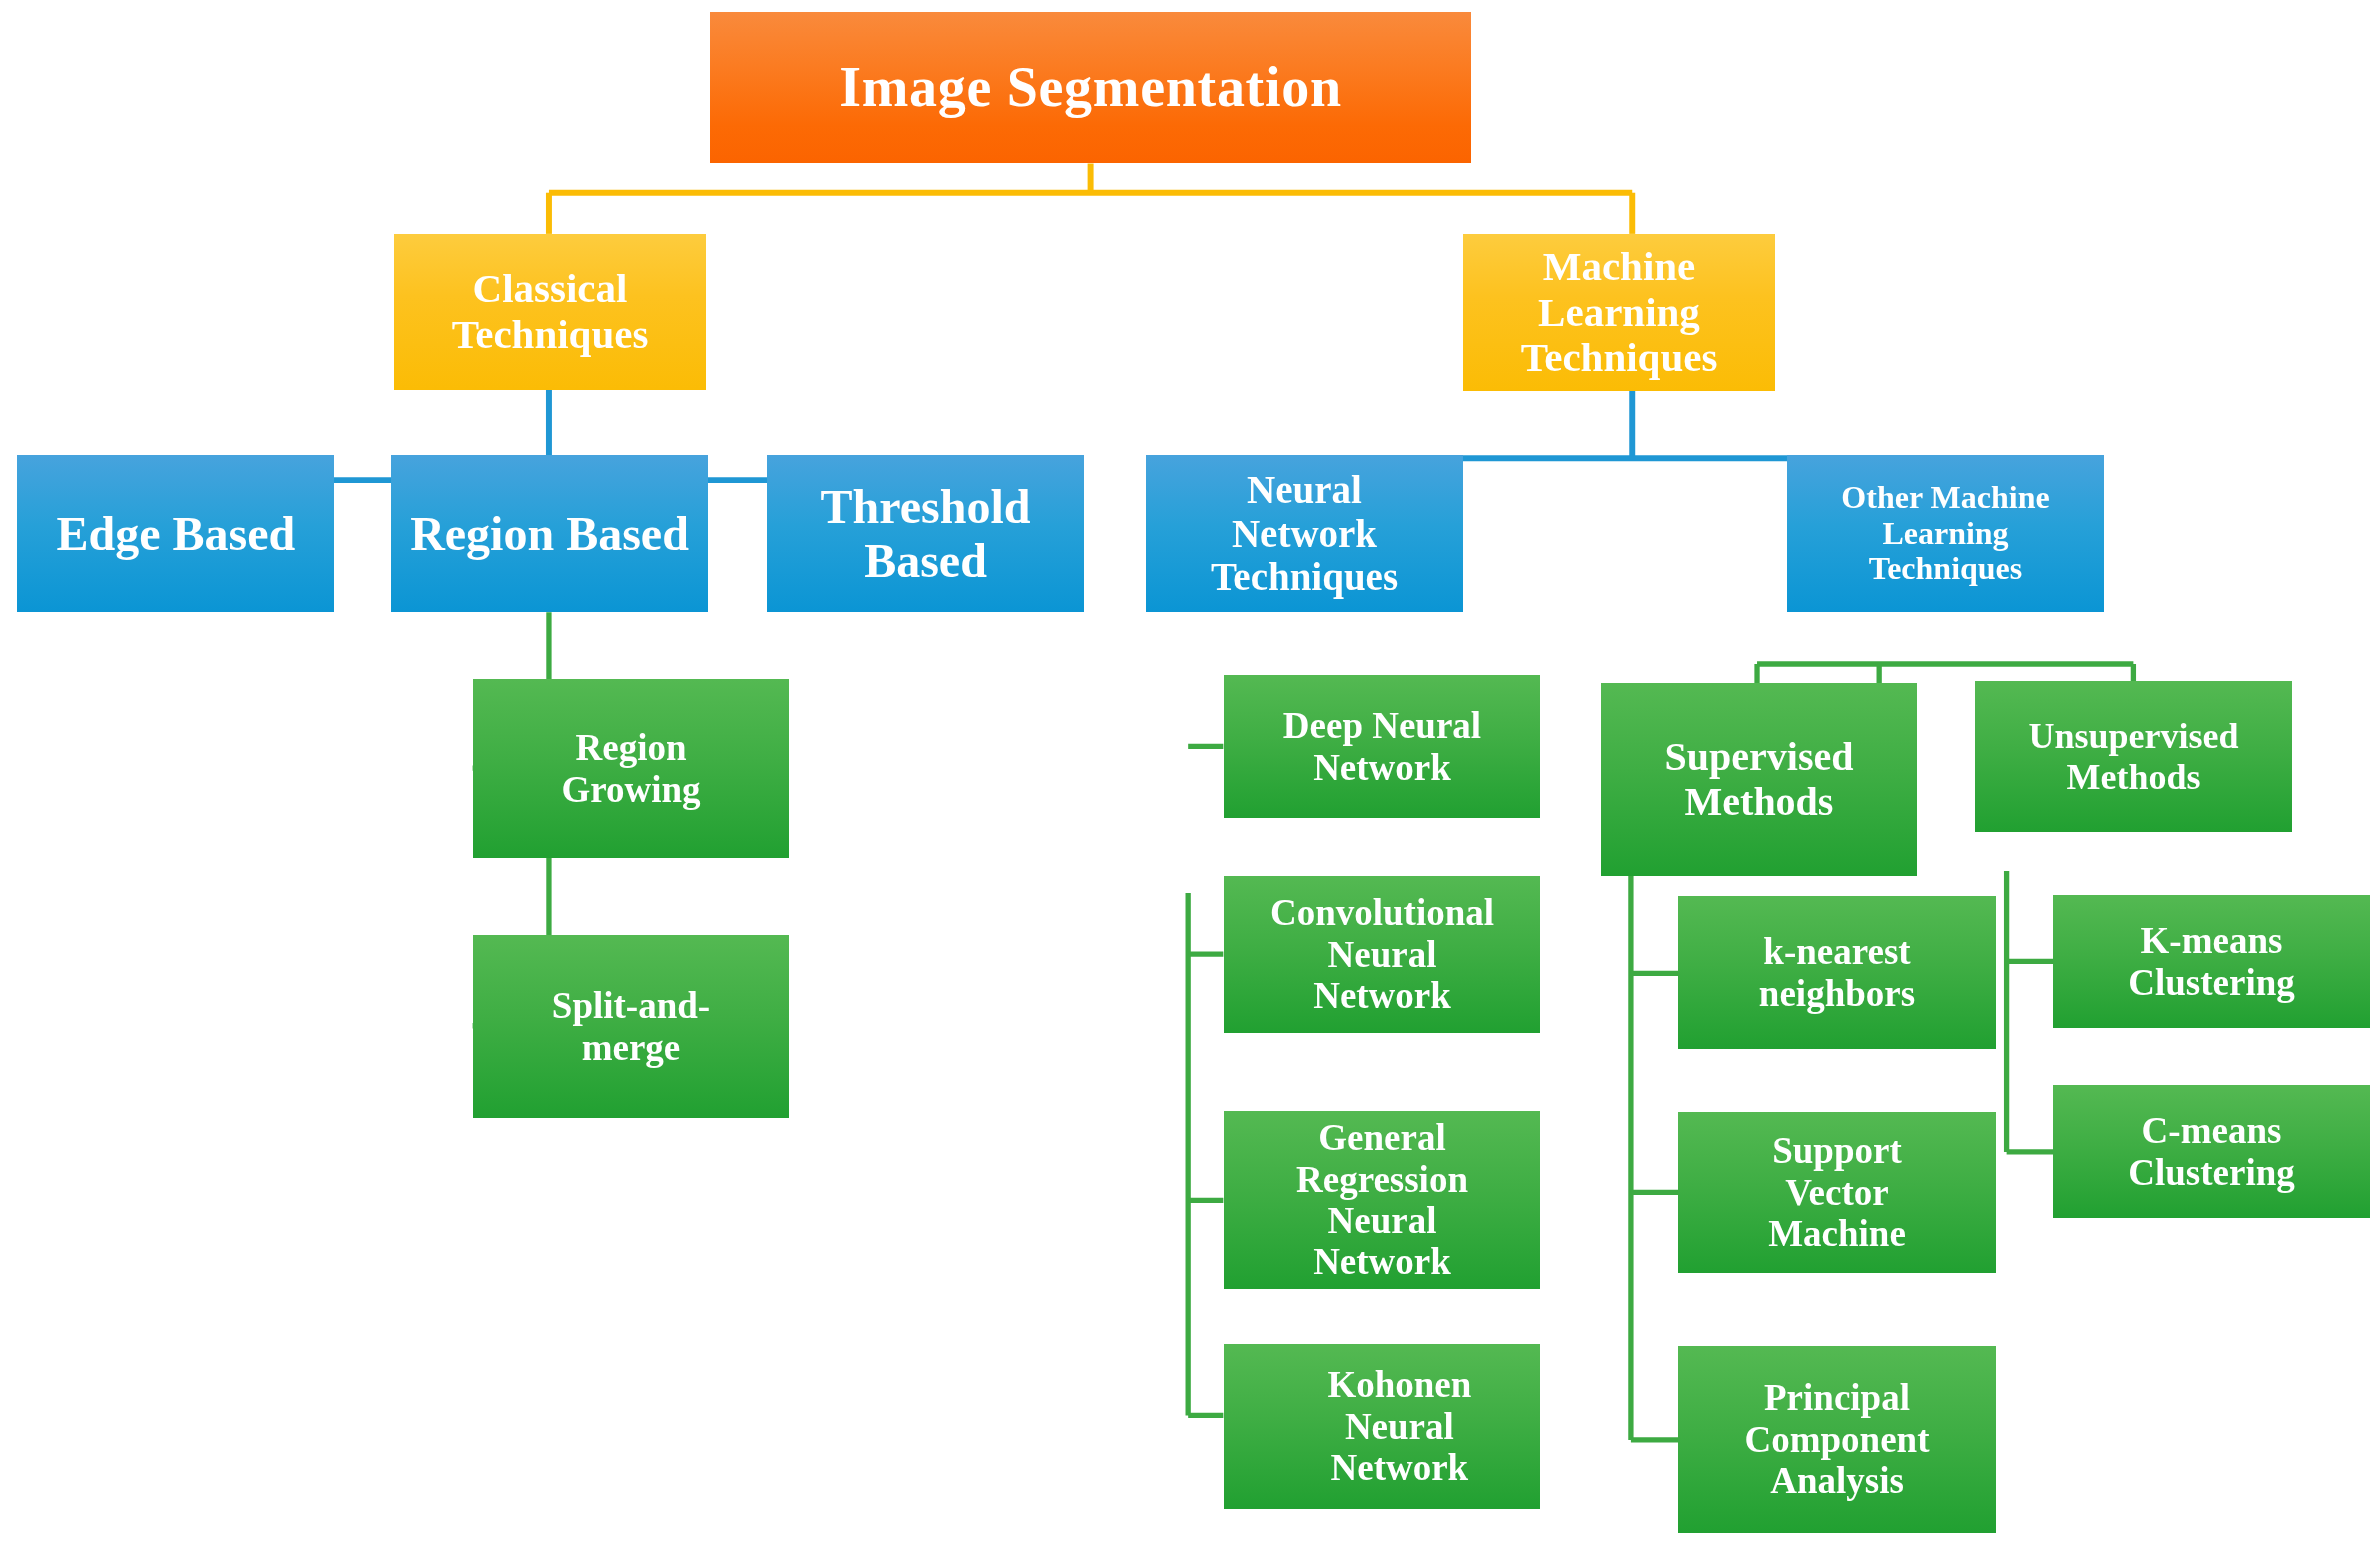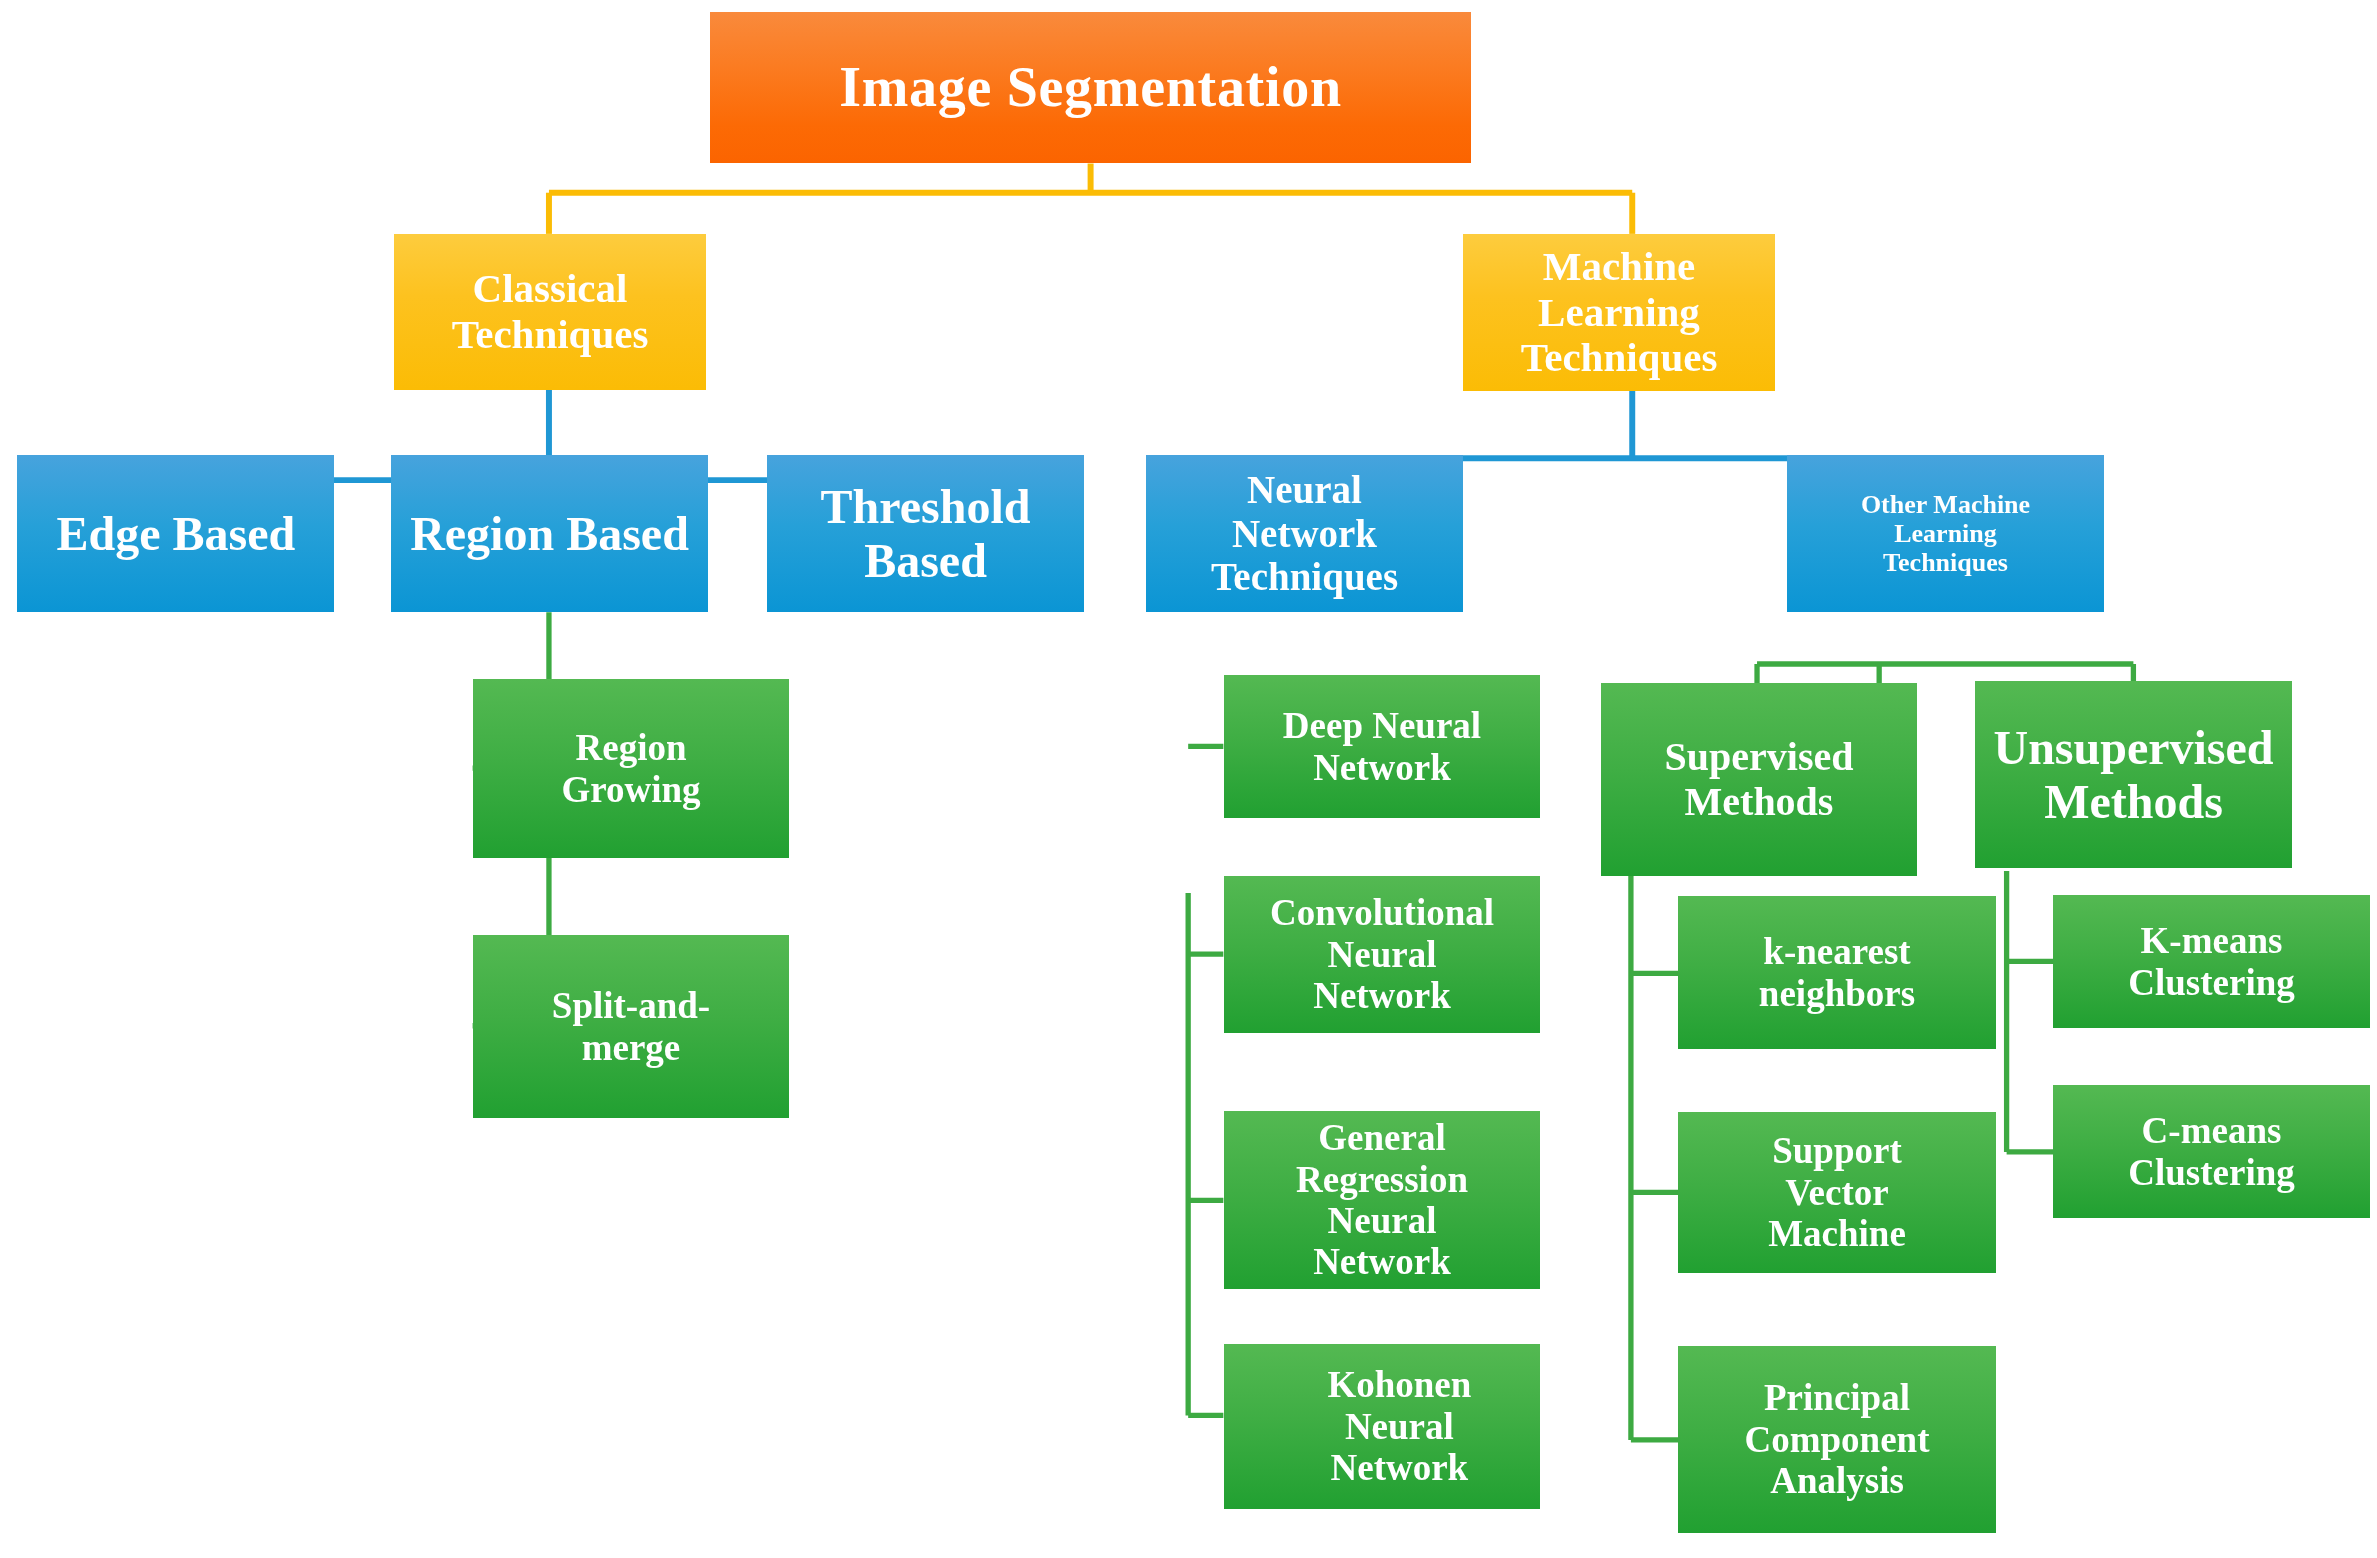--- a/index.html
+++ b/index.html
@@ -149,21 +149,21 @@
     <span class="wrap">Threshold
 Based</span>
   </div>
 
   <div class="node n-blue" style="left:1146px;top:455px;width:317px;height:157px;font-size:39px;">
     <span class="wrap">Neural
 Network
 Techniques</span>
   </div>
 
-  <div class="node n-blue" style="left:1787px;top:455px;width:317px;height:157px;font-size:26px;">
+  <div class="node n-blue" style="left:1787px;top:455px;width:317px;height:157px;font-size:32px;">
     <span class="wrap">Other Machine
 Learning
 Techniques</span>
   </div>
 
   <div class="node n-green" style="left:473px;top:935px;width:316px;height:183px;">
     <span class="wrap">Split-and-
 merge</span>
   </div>
 
@@ -194,21 +194,21 @@
     <span class="wrap">Kohonen
 Neural
 Network</span>
   </div>
 
   <div class="node n-green sup-cond" style="left:1601px;top:683px;width:316px;height:193px;font-size:40px;">
     <span class="wrap">Supervised
 Methods</span>
   </div>
 
-  <div class="node n-green sup-cond" style="left:1975px;top:681px;width:317px;height:187px;font-size:48px;">
+  <div class="node n-green sup-cond" style="left:1975px;top:681px;width:317px;height:151px;font-size:36px;">
     <span class="wrap">Unsupervised
 Methods</span>
   </div>
 
   <div class="node n-green" style="left:1678px;top:896px;width:318px;height:153px;">
     <span class="wrap">k-nearest
 neighbors</span>
   </div>
 
   <div class="node n-green" style="left:1678px;top:1112px;width:318px;height:161px;">

